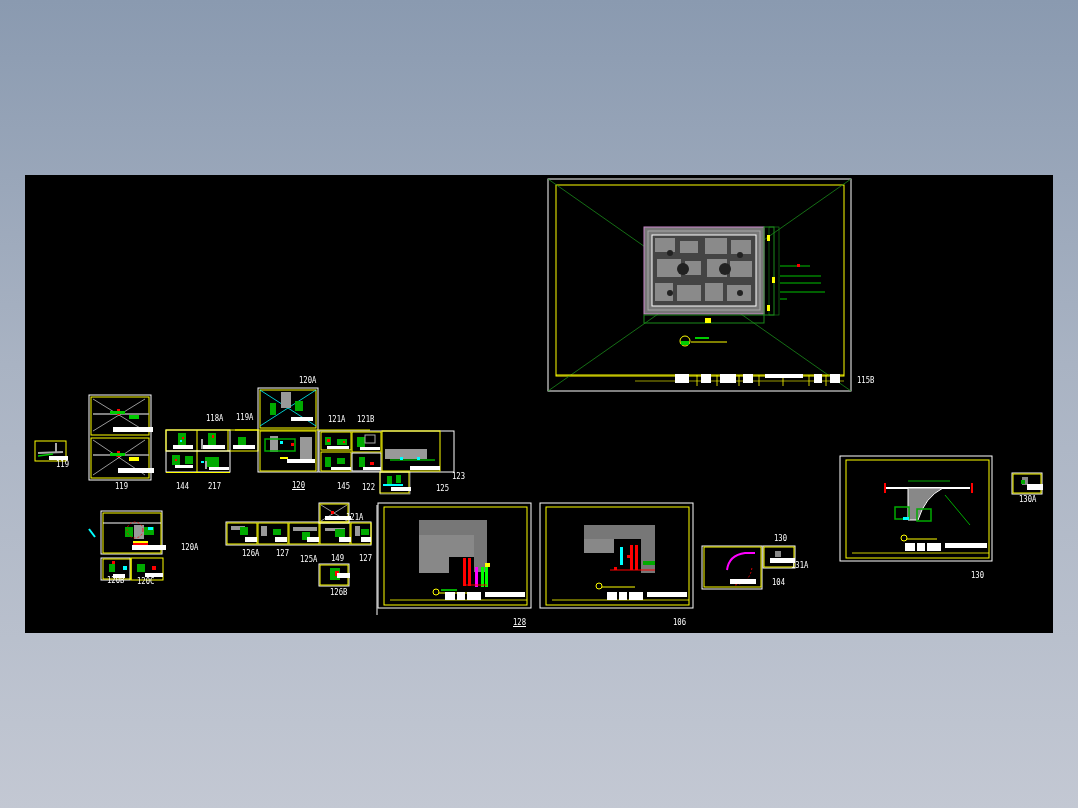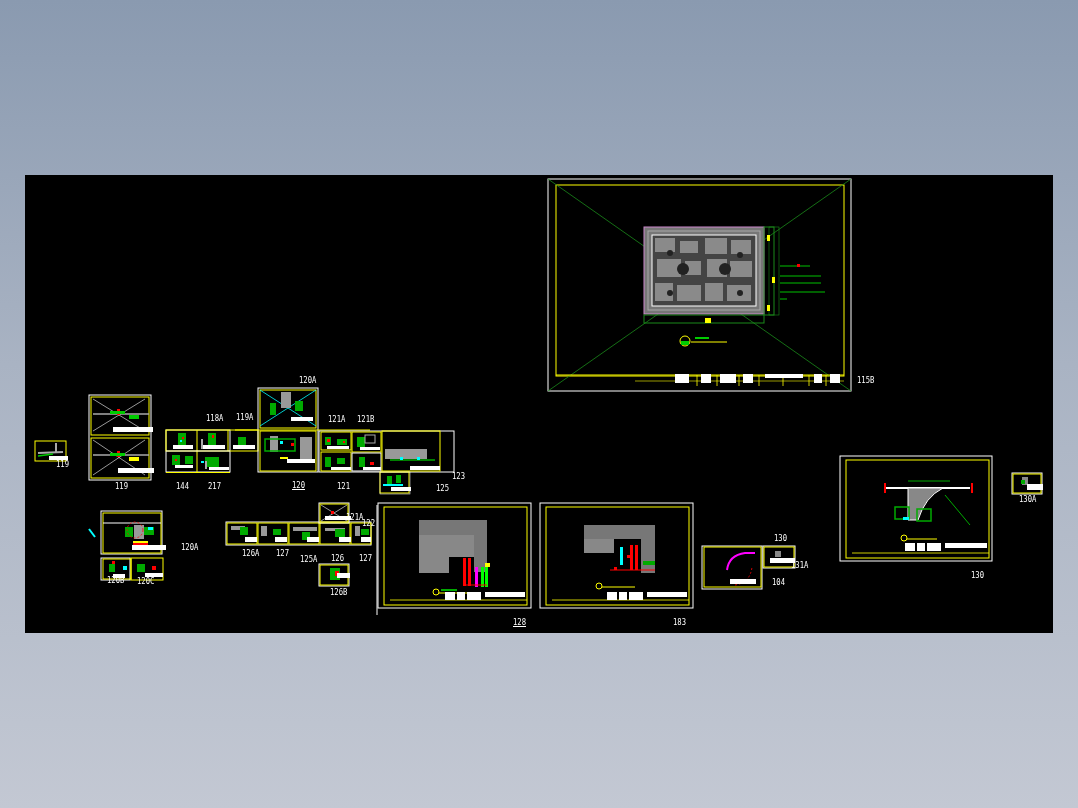--- a/index.html
+++ b/index.html
@@ -407,34 +407,34 @@
   <span class="lbl" style="left:31px;top:286px;">119</span>
   <span class="lbl" style="left:90px;top:308px;">119</span>
   <span class="lbl" style="left:151px;top:308px;">144</span>
   <span class="lbl" style="left:183px;top:308px;">217</span>
   <span class="lbl" style="left:181px;top:240px;">118A</span>
   <span class="lbl" style="left:211px;top:239px;">119A</span>
   <span class="lbl" style="left:274px;top:202px;">120A</span>
   <span class="lbl" style="left:267px;top:307px;text-decoration:underline;">120</span>
   <span class="lbl" style="left:303px;top:241px;">121A</span>
   <span class="lbl" style="left:332px;top:241px;">121B</span>
-  <span class="lbl" style="left:312px;top:308px;">121</span>
-  <span class="lbl" style="left:337px;top:309px;margin-top:36px;">122</span>
+  <span class="lbl" style="left:312px;top:308px;">145</span>
+  <span class="lbl" style="left:337px;top:309px;">122</span>
   <span class="lbl" style="left:427px;top:298px;">123</span>
   <span class="lbl" style="left:411px;top:310px;text-align:right;">125</span>
   <span class="lbl" style="left:156px;top:369px;">120A</span>
   <span class="lbl" style="left:82px;top:402px;">120B</span>
   <span class="lbl" style="left:112px;top:403px;">120C</span>
   <span class="lbl" style="left:217px;top:375px;">126A</span>
   <span class="lbl" style="left:251px;top:375px;">127</span>
   <span class="lbl" style="left:275px;top:381px;">125A</span>
-  <span class="lbl" style="left:306px;top:380px;">126</span>
+  <span class="lbl" style="left:306px;top:380px;">149</span>
   <span class="lbl" style="left:334px;top:380px;">127</span>
   <span class="lbl" style="left:321px;top:339px;">121A</span>
   <span class="lbl" style="left:305px;top:414px;">126B</span>
   <span class="lbl" style="left:488px;top:444px;text-decoration:underline;">128</span>
-  <span class="lbl" style="left:648px;top:444px;">183</span>
+  <span class="lbl" style="left:648px;top:444px;">106</span>
   <span class="lbl" style="left:749px;top:360px;">130</span>
   <span class="lbl" style="left:747px;top:404px;">104</span>
   <span class="lbl" style="left:766px;top:387px;">131A</span>
   <span class="lbl" style="left:946px;top:397px;">130</span>
   <span class="lbl" style="left:994px;top:321px;">130A</span>
 </div>
 
 </body></html>

